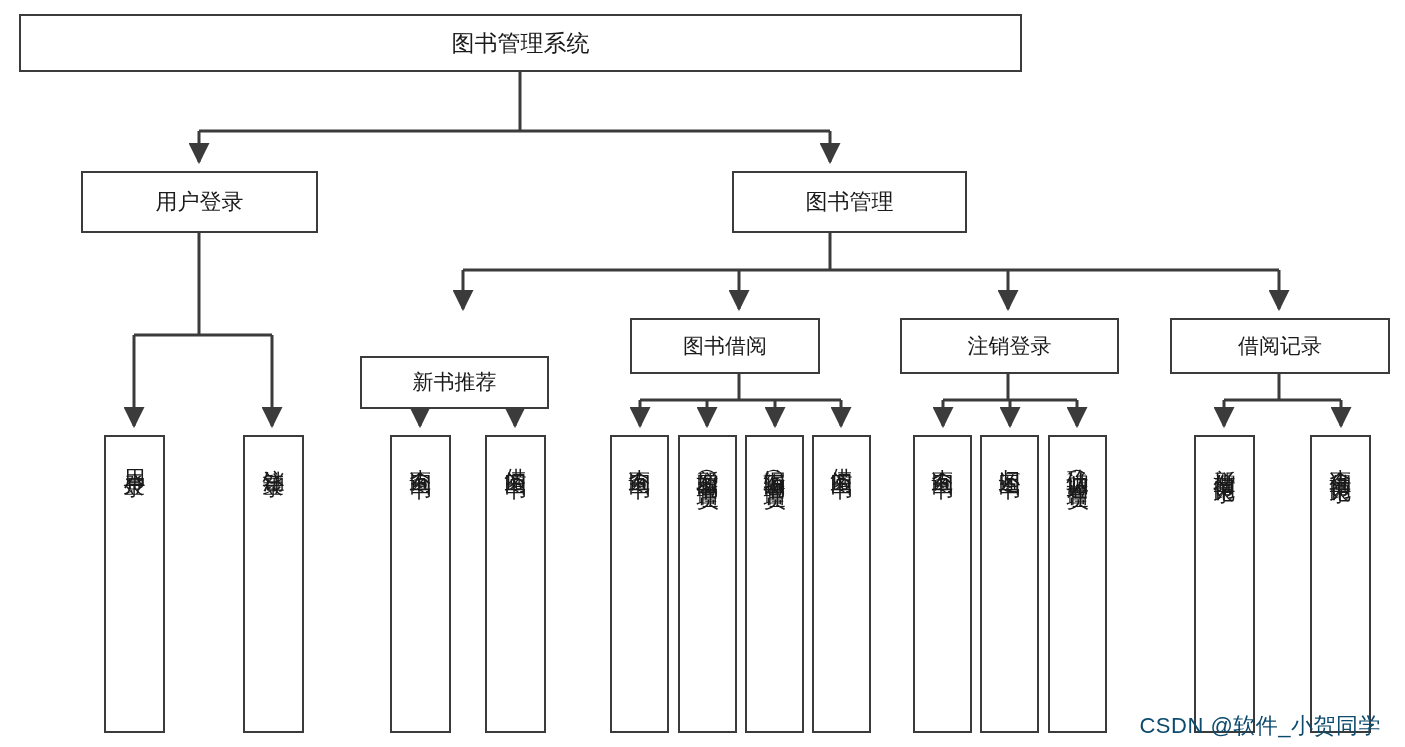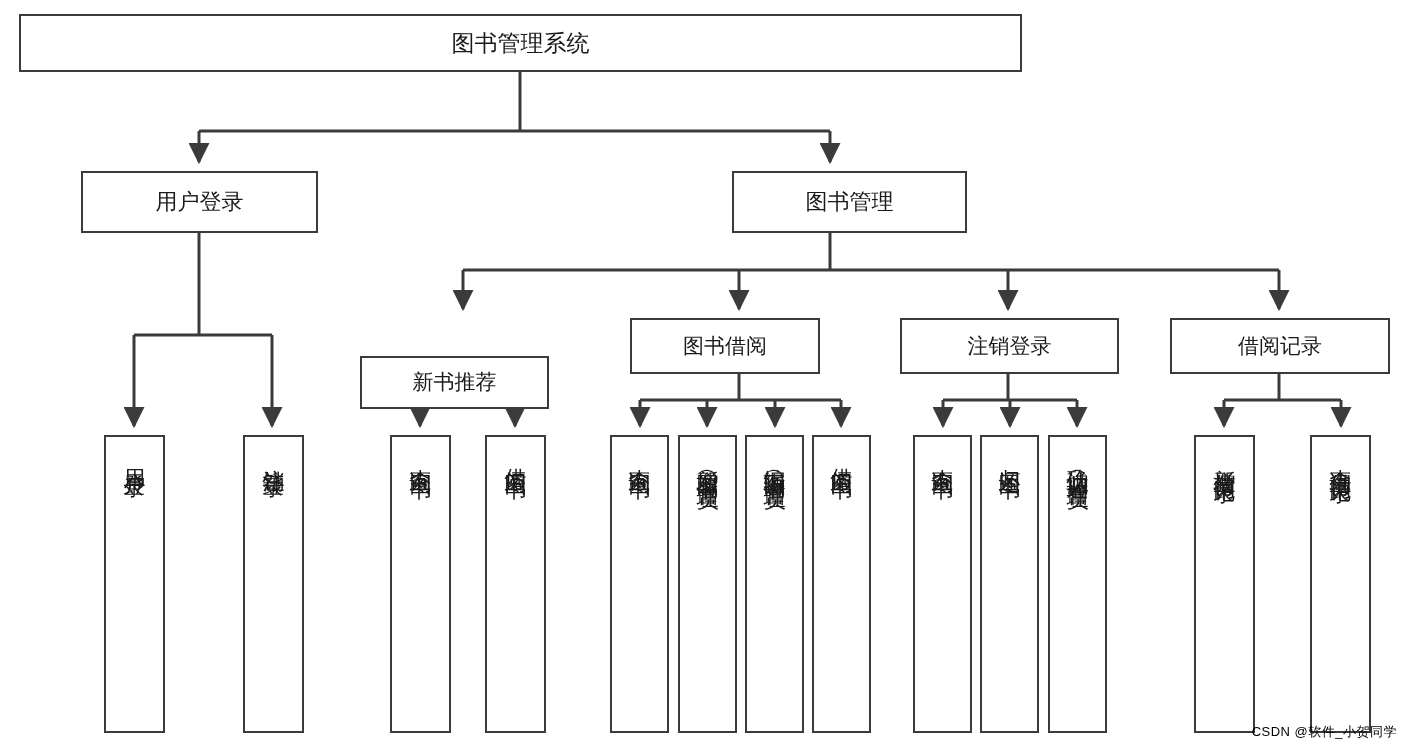--- a/index.html
+++ b/index.html
@@ -51,24 +51,24 @@
   .node.leaf .label {
     writing-mode: vertical-rl;
     text-orientation: upright;
     font-size: 22px;
     letter-spacing: 3px;
     line-height: 1;
     white-space: pre-line;
   }
   .watermark {
     position: absolute;
-    right: 8px;
+    right: 24px;
     bottom: 6px;
-    font-size: 13px;
-    color: #000000;
+    font-size: 22px;
+    color: #0c4a6e;
     white-space: nowrap;
     letter-spacing: 0.5px;
   }
 </style>
 </head>
 <body>
 
 <div id="canvas">
 
   <svg class="connectors" viewBox="0 0 1405 747" xmlns="http://www.w3.org/2000/svg">

